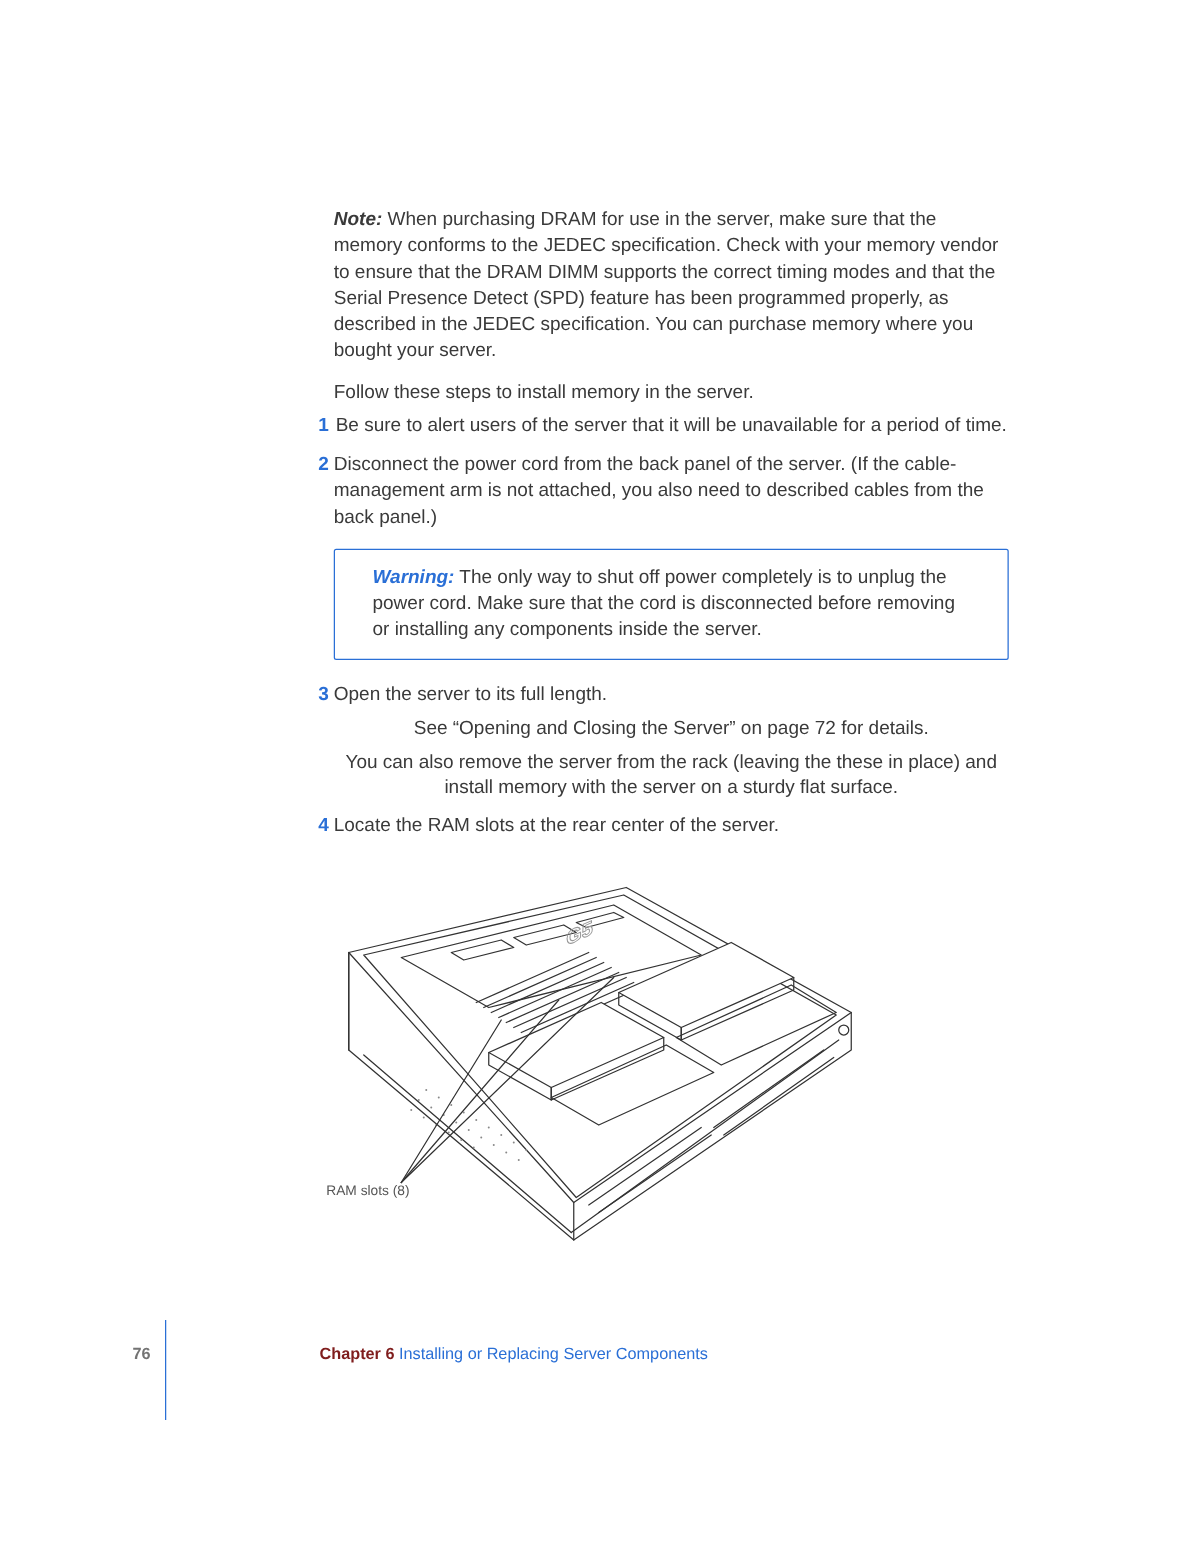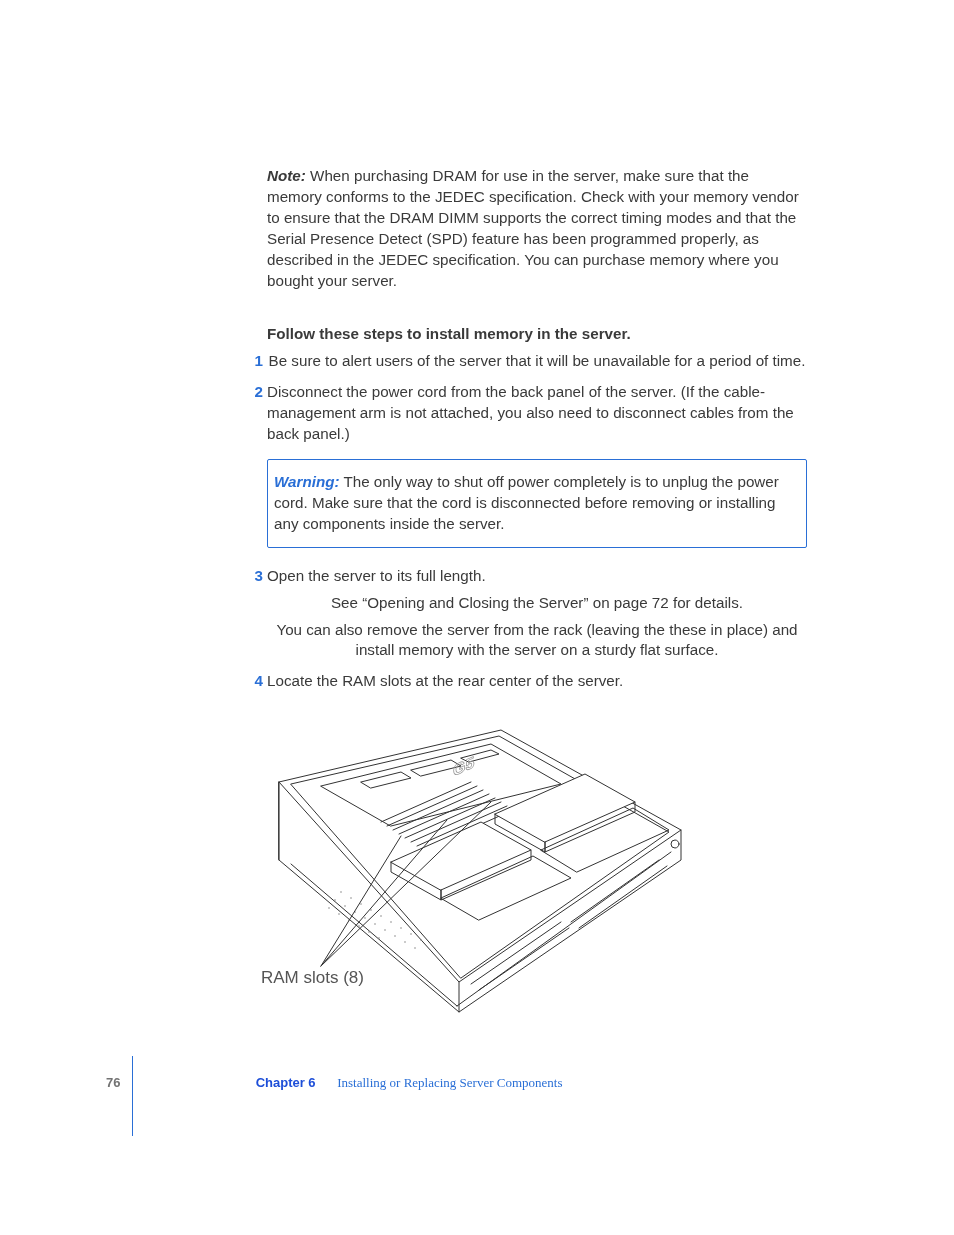--- a/index.html
+++ b/index.html
@@ -20,76 +20,76 @@
     height: 1208px;
   }
   .content {
     position: absolute;
     left: 267px;
     top: 166px;
     width: 540px;
   }
   .para { margin: 0 0 10px 0; }
   .note-label { font-style: italic; font-weight: 600; }
-  .steps-heading { font-weight: 700; margin-top: 32px; margin-bottom: 6px; }
+  .steps-heading { font-weight: 400; margin-top: 12px; margin-bottom: 6px; }
 
   .step {
     position: relative;
     margin: 0 0 10px 0;
   }
   .step-num {
     position: absolute;
     left: -22px;
     top: 0;
     color: #2a6fd6;
     font-weight: 700;
     width: 18px;
     text-align: right;
   }
   .step-text { display: block; }
   .step-detail { margin-top: 6px; text-align: center; }
 
   .warning-box {
     border: 1px solid #2a6fd6;
-    padding: 12px 6px;
+    padding: 12px 30px;
     margin: 14px 0 18px 0;
     border-radius: 2px;
   }
   .warning-label { color: #2a6fd6; font-style: italic; font-weight: 600; }
 
   .figure {
     margin-top: 30px;
     margin-left: -6px;
     width: 430px;
   }
   .figure svg { display: block; }
   .figure-caption {
     position: absolute;
-    font-size: 17px;
+    font-size: 11px;
     color: #555;
   }
 
   .footer {
     position: absolute;
     left: 106px;
     top: 1074px;
     width: 700px;
     font-size: 13px;
   }
   .footer-pagenum { font-weight: 700; color: #737373; display: inline-block; width: 26px; }
   .footer-sep {
     position: absolute;
     left: 132px;
     top: 1056px;
     width: 1px;
     height: 80px;
     border-left: 1px solid #2a6fd6;
   }
-  .footer-chapter { font-weight: 700; color: #1d4ed8; margin-left: 120px; }
-  .footer-title { color: #2a6fd6; margin-left: 18px; font-family: Liberation Serif, serif; }
+  .footer-chapter { font-weight: 700; color: #7f1d1d; margin-left: 120px; }
+  .footer-title { color: #2a6fd6; margin-left: 0; }
 </style>
 </head>
 <body>
 
 <div class="page">
 
   <div class="content">
 
     <p class="para">
       <span class="note-label">Note:</span>
@@ -98,21 +98,21 @@
 
     <p class="steps-heading">Follow these steps to install memory in the server.</p>
 
     <div class="step">
       <span class="step-num">1</span>
       <div class="step-detail">Be sure to alert users of the server that it will be unavailable for a period of time.</div>
     </div>
 
     <div class="step">
       <span class="step-num">2</span>
-      <span class="step-text">Disconnect the power cord from the back panel of the server. (If the cable-management arm is not attached, you also need to disconnect cables from the back panel.)</span>
+      <span class="step-text">Disconnect the power cord from the back panel of the server. (If the cable-management arm is not attached, you also need to described cables from the back panel.)</span>
     </div>
 
     <div class="warning-box">
       <span class="warning-label">Warning:</span>
       <span>The only way to shut off power completely is to unplug the power cord. Make sure that the cord is disconnected before removing or installing any components inside the server.</span>
     </div>
 
     <div class="step">
       <span class="step-num">3</span>
       <span class="step-text">Open the server to its full length.</span>

